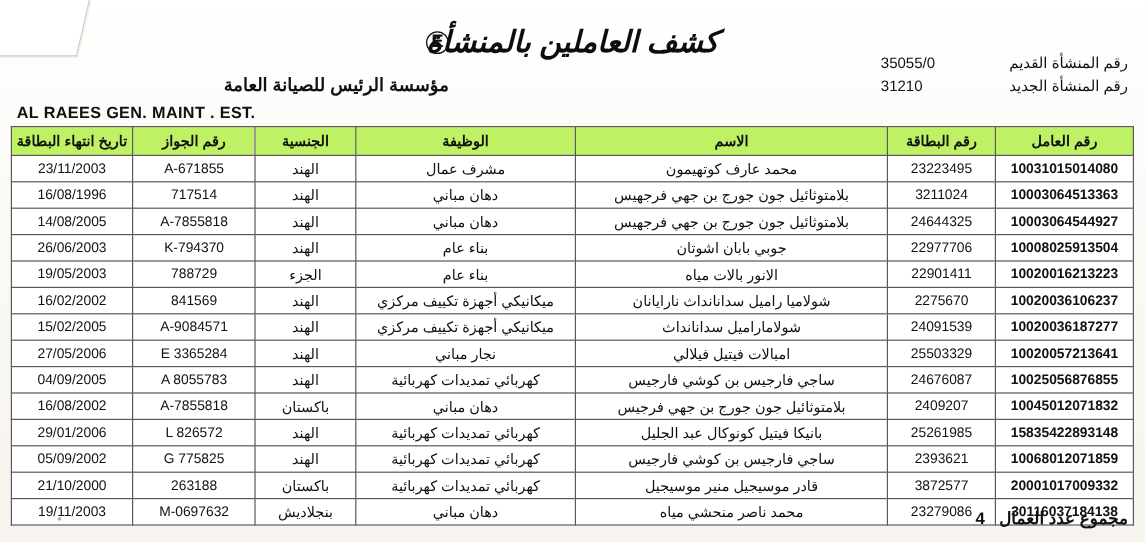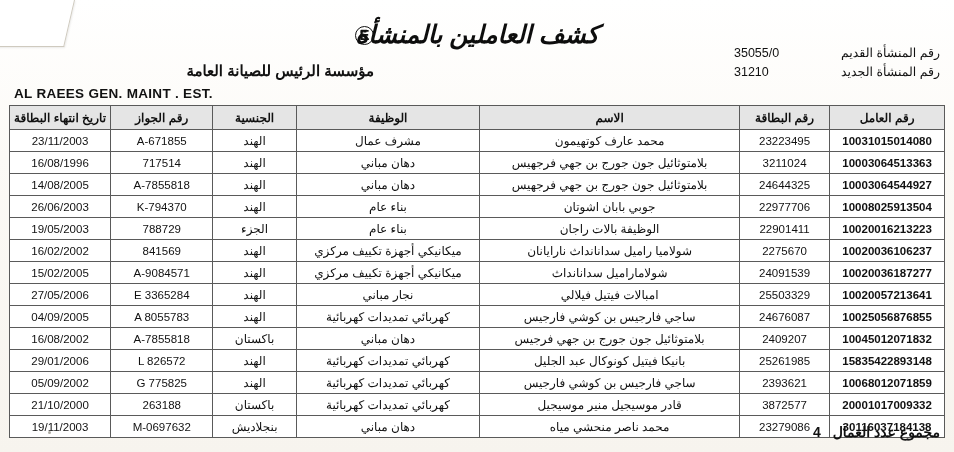--- a/index.html
+++ b/index.html
@@ -109,21 +109,21 @@
     background: #fff;
   }
   table.emp th, table.emp td {
     border: 1px solid #5a5a5a;
     padding: 1px 4px;
     height: 19px;
     white-space: nowrap;
     overflow: hidden;
   }
   table.emp thead th {
-    background: #e5e5e5;
+    background: #bef264;
     font-size: 12px;
     font-weight: bold;
     text-align: center;
     height: 21px;
     color: #111;
   }
   td.c-num      { width: 108px; text-align: center; direction: ltr; font-size: 11.5px; font-weight: bold; }
   td.c-card     { width: 84px;  text-align: center; direction: ltr; font-size: 11.5px; }
   td.c-name     { width: 258px; text-align: center; font-size: 12px; }
   td.c-job      { width: 178px; text-align: center; font-size: 12px; }
@@ -219,21 +219,21 @@
           <td class="c-card">22977706</td>
           <td class="c-name">جوبي بابان اشوتان</td>
           <td class="c-job">بناء عام</td>
           <td class="c-nat">الهند</td>
           <td class="c-pass">K-794370</td>
           <td class="c-exp">26/06/2003</td>
         </tr>
         <tr>
           <td class="c-num">10020016213223</td>
           <td class="c-card">22901411</td>
-          <td class="c-name">الوظيفة بالات راجان</td>
+          <td class="c-name">الانور بالات مياه</td>
           <td class="c-job">بناء عام</td>
           <td class="c-nat">الجزء</td>
           <td class="c-pass">788729</td>
           <td class="c-exp">19/05/2003</td>
         </tr>
         <tr>
           <td class="c-num">10020036106237</td>
           <td class="c-card">2275670</td>
           <td class="c-name">شولاميا راميل سدانانداث نارايانان</td>
           <td class="c-job">ميكانيكي أجهزة تكييف مركزي</td>

